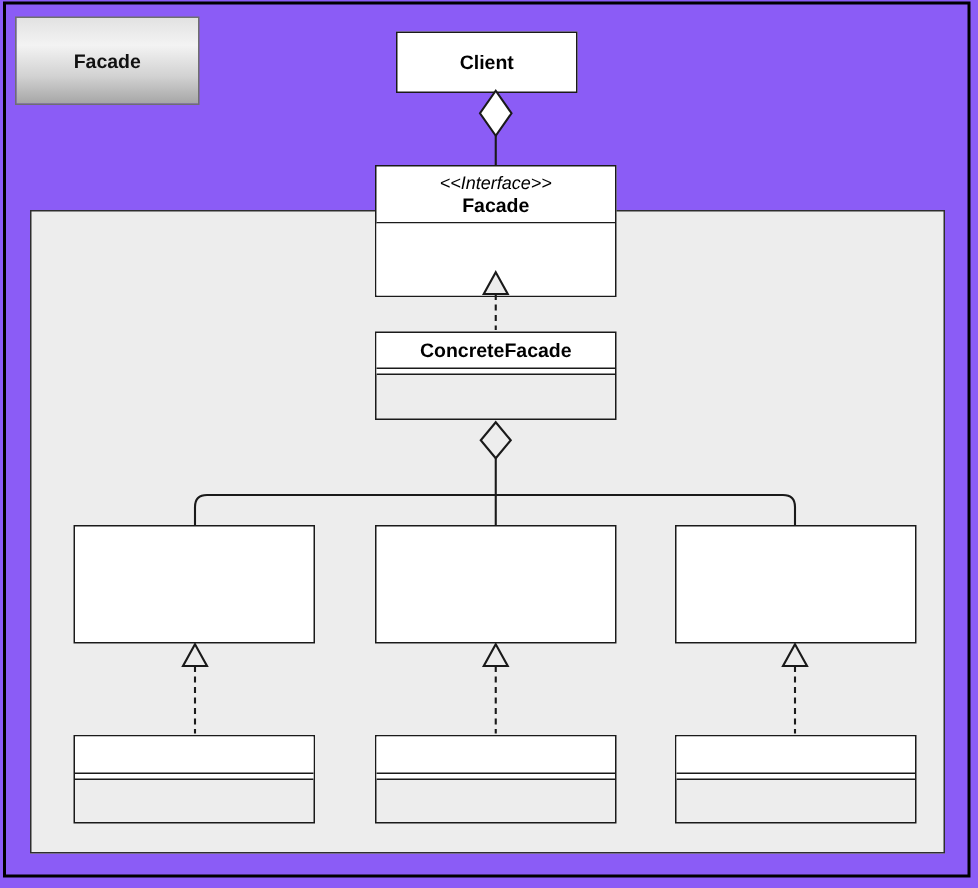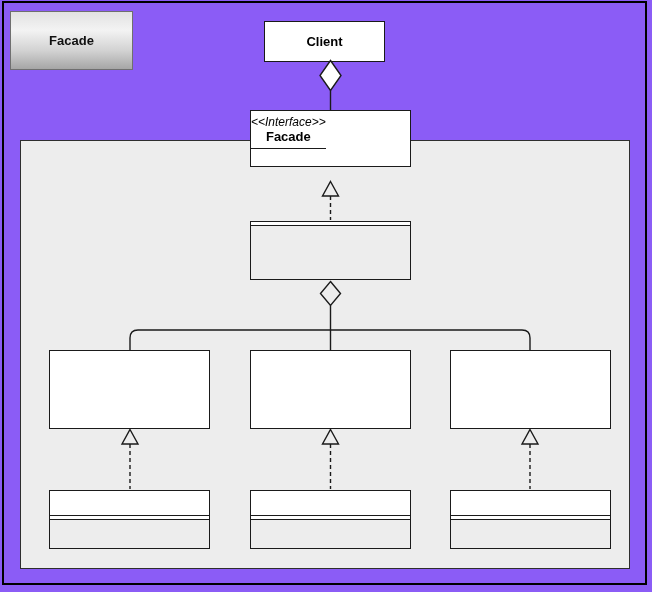--- a/index.html
+++ b/index.html
@@ -21,21 +21,21 @@
   .subsystem-container{position:absolute;left:20px;top:140px;width:610px;height:429px;
     box-sizing:border-box;background:#ededed;border:1.5px solid #2e2e2e;}
 
   
   .uml-box{position:absolute;box-sizing:border-box;border:1.4px solid #1a1a1a;background:#ffffff;}
   .bold{font-weight:bold;font-size:13px;color:#000;}
 
   .client{left:264px;top:21px;width:121px;height:41px;
     display:flex;align-items:center;justify-content:center;}
 
-  .iface{left:250px;top:110px;width:161px;height:57px;display:flex;flex-direction:row;}
+  .iface{left:250px;top:110px;width:161px;height:88px;display:flex;flex-direction:column;}
   .iface-title{height:37px;border-bottom:1px solid #1a1a1a;
     display:flex;flex-direction:column;align-items:center;justify-content:center;}
   .stereotype{font-style:italic;font-size:12px;color:#000;}
   .iface .compartment{flex:1;background:#ffffff;}
 
   .concrete{left:250px;top:221px;width:161px;height:59px;background:transparent;
     display:flex;flex-direction:column;}
   .concrete-title{height:23px;background:#ffffff;border-bottom:1.3px solid #1a1a1a;
     display:flex;align-items:center;justify-content:center;}
   .thin-strip{height:3px;background:#ffffff;border-bottom:1.3px solid #1a1a1a;}
@@ -70,20 +70,23 @@
 
   <div class="uml-box iface">
     <div class="iface-title">
       <span class="stereotype">&lt;&lt;Interface&gt;&gt;</span>
       <span class="bold">Facade</span>
     </div>
     <div class="compartment"></div>
   </div>
 
   <div class="uml-box concrete">
+    <div class="concrete-title">
+      <span class="bold">ConcreteFacade</span>
+    </div>
     <div class="thin-strip"></div>
     <div class="rest"></div>
   </div>
 
   <div class="uml-box sub c1"></div>
   <div class="uml-box sub c2"></div>
   <div class="uml-box sub c3"></div>
 
   <div class="uml-box impl c1">
     <div class="impl-title"></div>

